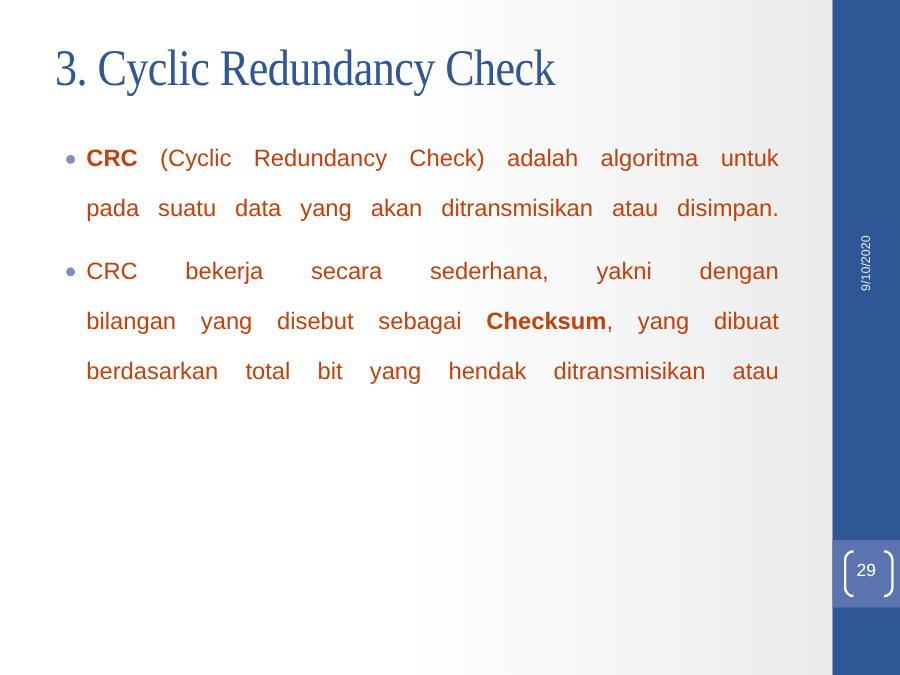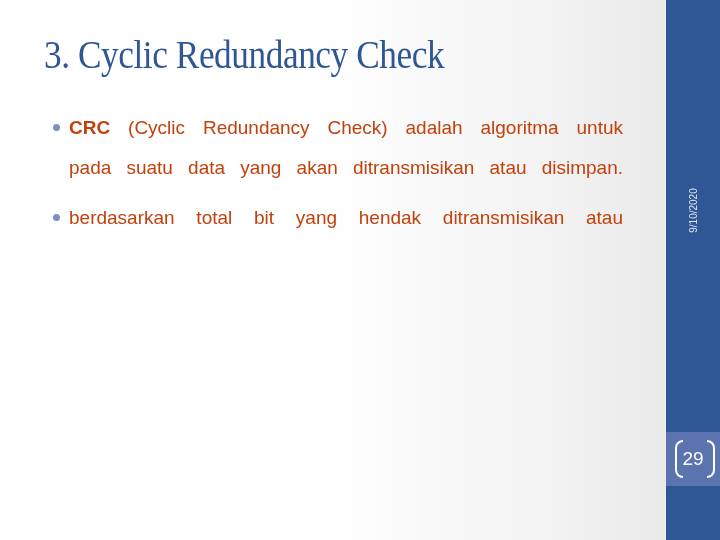--- a/index.html
+++ b/index.html
@@ -46,38 +46,40 @@
       background: #5b74b0;
     }
     .bracket {
       position: absolute; top: 8px; height: 34px; width: 6px;
       border: 2px solid #ffffff;
     }
     .bracket.left { left: 9px; border-right: none; border-radius: 8px 0 0 8px; }
     .bracket.right { right: 5px; border-left: none; border-radius: 0 8px 8px 0; }
     .pagenum {
       position: absolute; left: 0; top: 16px; width: 54px; text-align: center;
-      color: #ffffff; font-size: 19px;
+      color: #ffffff; font-size: 14px;
     }
   </style>
 </head>
 <body>
 
 <div class="slide">
   <h1 class="title">3. Cyclic Redundancy Check</h1>
 
   <div class="content">
     <div class="bullet">
       <span class="dot"></span>
       <span class="line"><b>CRC</b><span> (Cyclic Redundancy Check) adalah algoritma untuk</span></span>
       <span class="line">pada suatu data yang akan ditransmisikan atau disimpan.</span>
     </div>
 
     <div class="bullet">
       <span class="dot"></span>
+      <span class="line">CRC bekerja secara sederhana, yakni dengan</span>
+      <span class="line"><span>bilangan yang disebut sebagai </span><b>Checksum</b><span>, yang dibuat</span></span>
       <span class="line">berdasarkan total bit yang hendak ditransmisikan atau</span>
     </div>
   </div>
 
   <div class="sidebar"></div>
   <div class="date">
     <span>9/10/2020</span>
   </div>
   <div class="pagebox">
     <span class="bracket left"></span>

